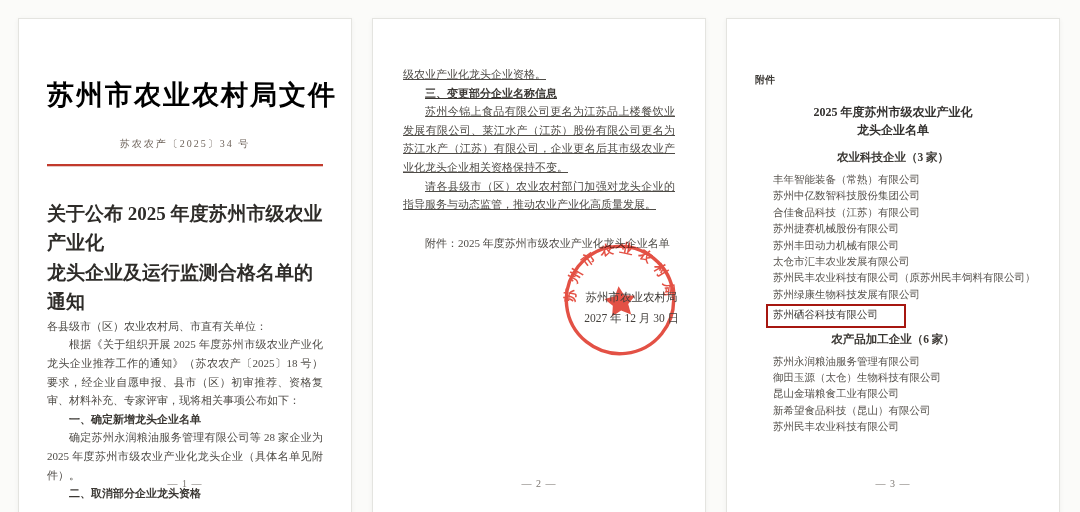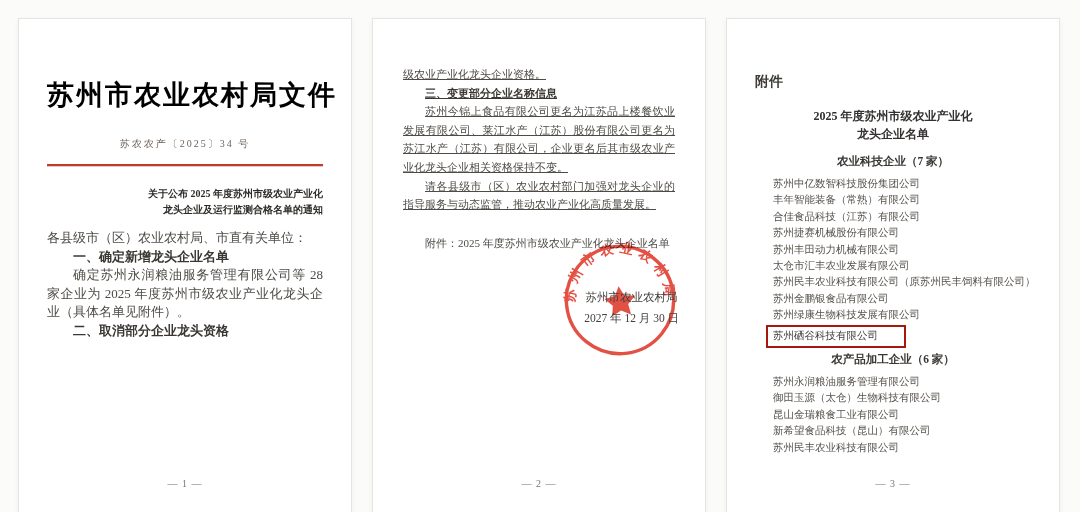--- a/index.html
+++ b/index.html
@@ -28,26 +28,26 @@
   }
   .doc-number {
     text-align:center; margin-top:24px; font-size:10px;
     color:#6e635a; letter-spacing:2px; filter:blur(0.4px);
   }
   .red-rule {
     margin:13px auto 0 auto; width:100%; height:2px;
     background:#c23a2c; box-shadow:0 0.5px 0 rgba(160,40,30,.5);
   }
   .doc-title {
-    margin-top:20px; text-align:right; font-weight:700;
-    font-size:10px; line-height:1.55; color:#2e2c29;
+    margin-top:33px; text-align:left; font-weight:700;
+    font-size:19px; line-height:1.55; color:#2e2c29;
     filter:blur(0.3px);
   }
   .bodytext {
-    margin-top:12px; font-size:13px; line-height:18.6px;
+    margin-top:0; font-size:11px; line-height:18.6px;
     color:#4e4b46; text-align:justify; filter:blur(0.45px);
   }
   .bodytext p { text-indent:2em; }
   .bodytext p.no-indent { text-indent:0; }
   .bodytext p.bold-head { font-weight:700; color:#3b3834; }
   .page-num {
     position:absolute; bottom:28px; left:0; right:0;
     text-align:center; font-size:10px; color:#7b7670;
     letter-spacing:1px; filter:blur(0.3px);
   }
@@ -65,21 +65,21 @@
     z-index:2;
   }
   .seal {
     position:absolute; top:222px; left:188px; width:118px; height:118px;
     z-index:1; opacity:0.88; transform:rotate(-6deg);
     mix-blend-mode:multiply;
   }
 
   
   .p3-inner { padding:54px 28px 0 28px; }
-  .attach-label { font-size:14px; color:#3f3c38; font-weight:700; filter:blur(0.35px); }
+  .attach-label { font-size:10px; color:#3f3c38; font-weight:700; filter:blur(0.35px); }
   .p3-title {
     margin-top:16px; text-align:center; font-weight:700;
     font-size:12px; line-height:1.5; color:#343230; filter:blur(0.3px);
   }
   .section-header {
     margin-top:11px; text-align:center; font-weight:700;
     font-size:11.5px; color:#3b3834; filter:blur(0.35px);
   }
   .company-list { margin-top:7px; padding-left:18px; list-style:none; }
   .company-list li {
@@ -101,20 +101,21 @@
   <div class="p1-inner">
     <div class="masthead">苏州市农业农村局文件</div>
     <div class="doc-number">苏农农产〔2025〕34 号</div>
     <div class="red-rule"></div>
     <div class="doc-title">
       <div>关于公布 2025 年度苏州市级农业产业化</div>
       <div>龙头企业及运行监测合格名单的通知</div>
     </div>
     <div class="bodytext">
       <p class="no-indent">各县级市（区）农业农村局、市直有关单位：</p>
+      <p>根据《关于组织开展 2025 年度苏州市级农业产业化龙头企业推荐工作的通知》（苏农农产〔2025〕18 号）要求，经企业自愿申报、县市（区）初审推荐、资格复审、材料补充、专家评审，现将相关事项公布如下：</p>
       <p class="bold-head">一、确定新增龙头企业名单</p>
       <p>确定苏州永润粮油服务管理有限公司等 28 家企业为 2025 年度苏州市级农业产业化龙头企业（具体名单见附件）。</p>
       <p class="bold-head">二、取消部分企业龙头资格</p>
     </div>
   </div>
   <div class="page-num">— 1 —</div>
 </div>
 
 <div class="page" id="page2">
   <div class="p2-inner">
@@ -143,30 +144,29 @@
   <div class="page-num">— 2 —</div>
 </div>
 
 <div class="page" id="page3">
   <div class="p3-inner">
     <div class="attach-label">附件</div>
     <div class="p3-title">
       <div>2025 年度苏州市级农业产业化</div>
       <div>龙头企业名单</div>
     </div>
-    <div class="section-header">农业科技企业（7 家）</div>
+    <div class="section-header">农业科技企业（3 家）</div>
     <ul class="company-list">
+      <li>丰年智能装备（常熟）有限公司</li>
       <li>苏州中亿数智科技股份集团公司</li>
-      <li>丰年智能装备（常熟）有限公司</li>
       <li>合佳食品科技（江苏）有限公司</li>
       <li>苏州捷赛机械股份有限公司</li>
       <li>苏州丰田动力机械有限公司</li>
       <li>太仓市汇丰农业发展有限公司</li>
       <li>苏州民丰农业科技有限公司（原苏州民丰饲料有限公司）</li>
-      <li>苏州金鹏银食品有限公司</li>
       <li>苏州绿康生物科技发展有限公司</li>
       <li>
         <span class="highlight-box">
           <span>苏州硒谷科技有限公司</span>
         </span>
       </li>
     </ul>
     <div class="section-header section2">农产品加工企业（6 家）</div>
     <ul class="company-list">
       <li>苏州永润粮油服务管理有限公司</li>

